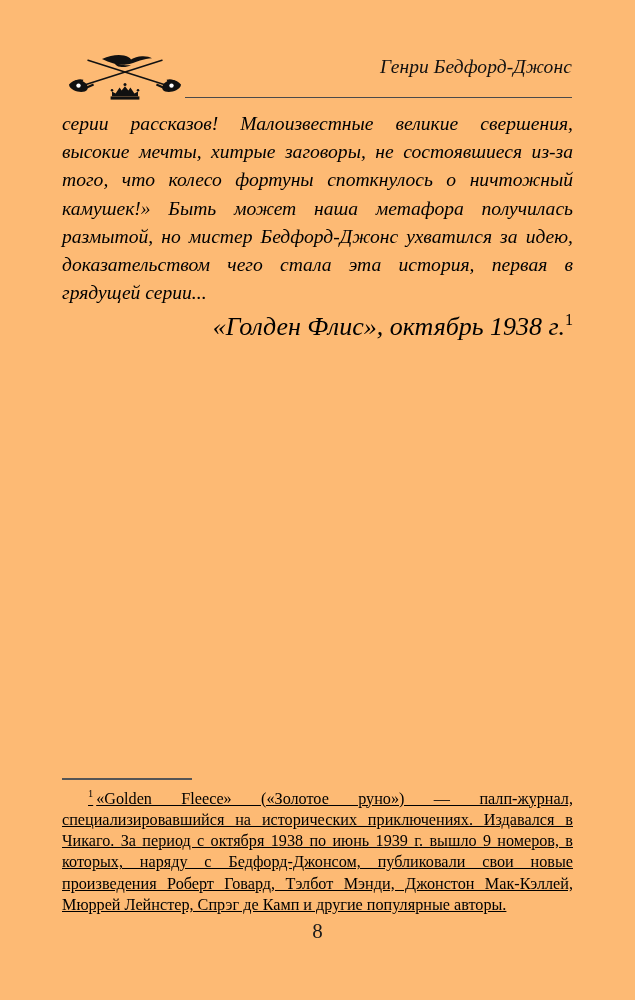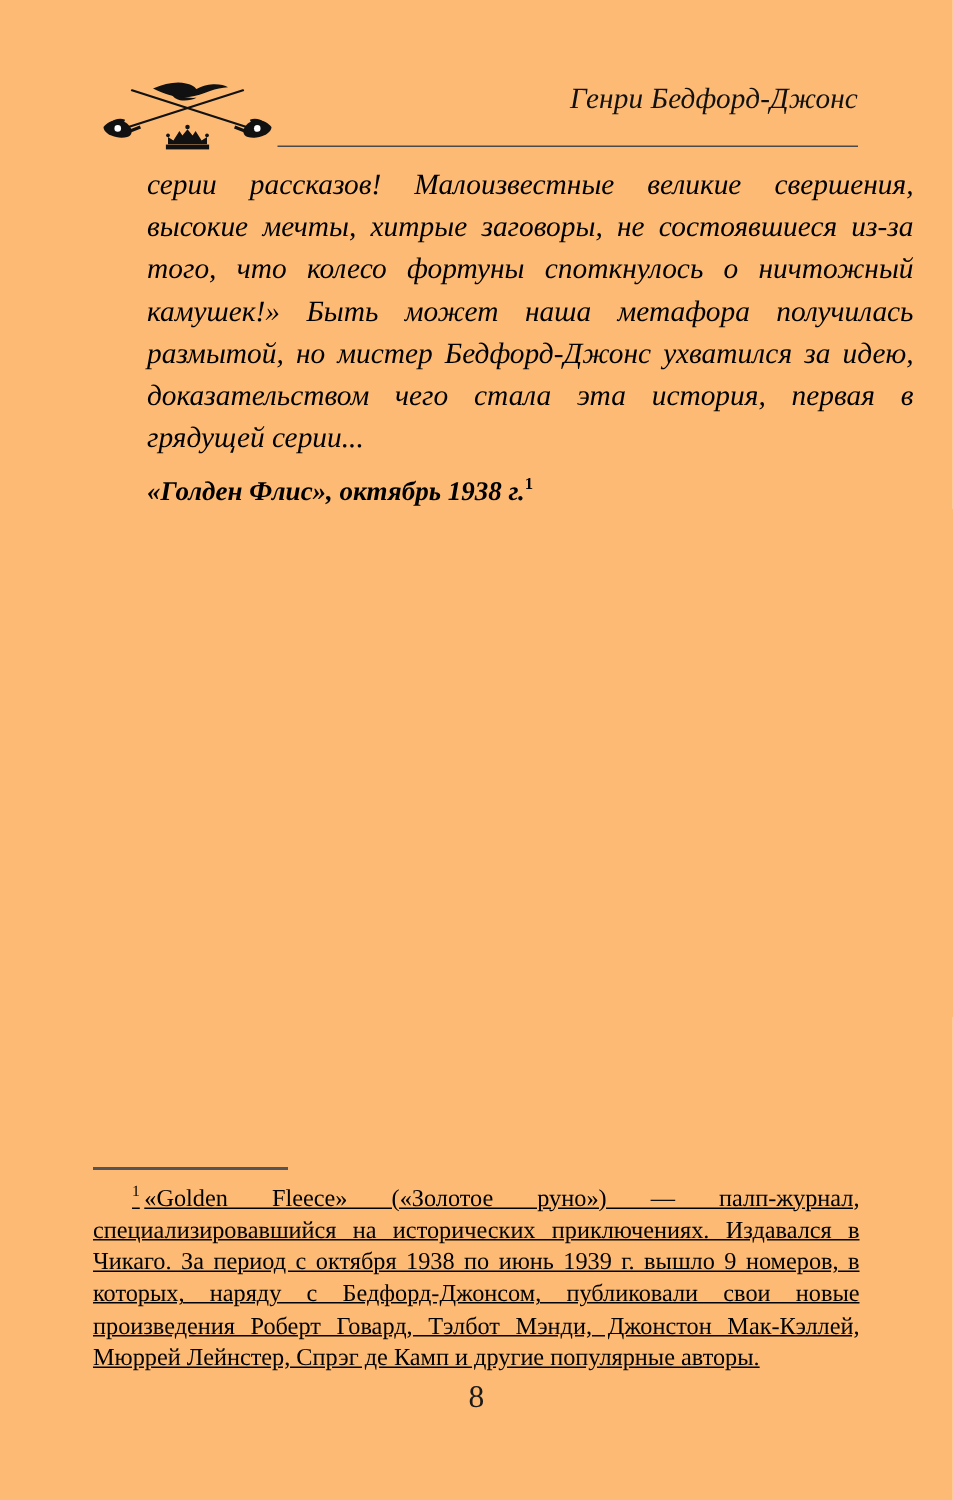--- a/index.html
+++ b/index.html
@@ -59,41 +59,40 @@
     height: 1px;
     background: #4a4a4a;
   }
 
   
   .body-block {
     position: absolute;
     left: 62px;
     top: 110px;
     width: 511px;
-    margin-left: 36px;
   }
   .body-para {
     margin: 0;
     font-family: "Liberation Serif", "DejaVu Serif", serif;
     font-style: italic;
     font-size: 19.6px;
     line-height: 28.2px;
     text-align: justify;
     text-justify: inter-word;
     color: #000000;
     hyphens: manual;
   }
   .attribution {
     margin: 6px 0 0 0;
     font-family: "Liberation Serif", "DejaVu Serif", serif;
     font-style: italic;
-    font-size: 18px;
+    font-size: 26px;
     line-height: 28.2px;
-    color: #000000;
-    font-weight: bold;
+    text-align: right;
+    color: #000000;
   }
   .attribution sup,
   .footnote-marker {
     font-size: 0.62em;
     vertical-align: super;
     line-height: 0;
     font-style: normal;
   }
 
   

